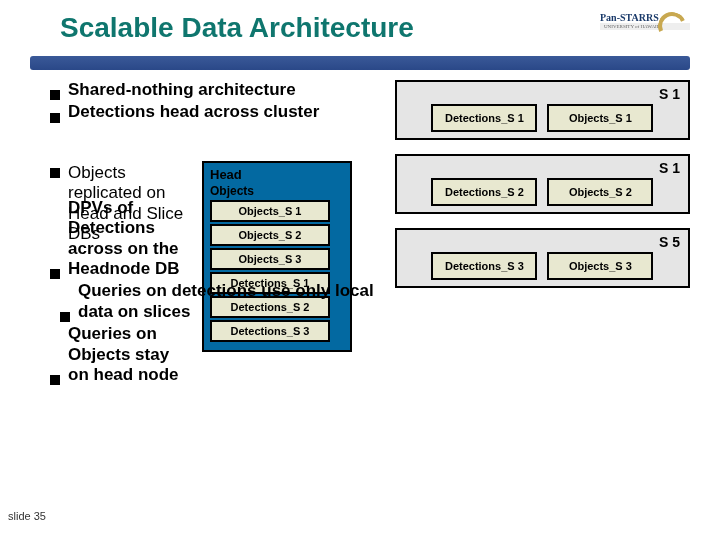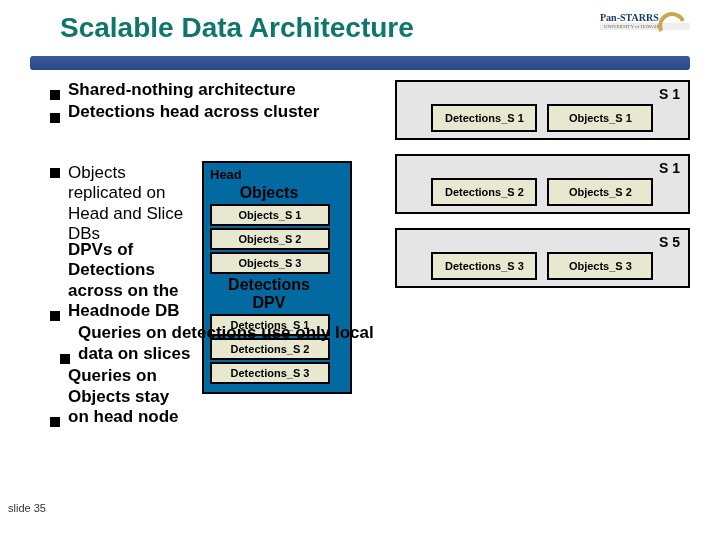--- a/index.html
+++ b/index.html
@@ -13,28 +13,28 @@
   .bluebar { margin: 4px 30px 0 30px; height: 14px; background: linear-gradient(to bottom, #3a5998, #2a4888); border-radius: 3px; }
   .content { display: flex; padding: 10px 30px 0 50px; gap: 20px; }
   .leftcol { flex: 1.1; }
   .bullet-row { display: flex; align-items: flex-end; margin-bottom: 2px; font-weight: bold; }
   .bullet-sq { display: inline-block; width: 10px; height: 10px; background: #000; margin-right: 8px; margin-top: 5px; flex-shrink: 0; }
   .btxt { font-size: 17px; line-height: 1.2; }
   .flex2col { display: flex; align-items: flex-start; margin-top: 40px; }
   .text-wrap { width: 130px; font-size: 17px; line-height: 1.2; }
   .head-diagram { border: 2px solid #000; background: #0369a1; margin-left: 4px; width: 150px; padding: 4px 22px 6px 6px; }
   .head-label { font-size: 13px; font-weight: bold; margin-bottom: 2px; }
-  .section-label { font-size: 16px; font-weight: bold; text-align: center; margin-top: 2px; }
+  .section-label { font-size: 12px; font-weight: bold; margin-top: 2px; }
   .table-box { border: 2px solid #000; background: #e8e8d0; font-size: 11px; font-weight: bold; text-align: center; padding: 3px 0; margin: 2px auto; width: 120px; }
   .rightcol { flex: 1; display: flex; flex-direction: column; gap: 14px; }
   .slice-box { border: 2px solid #000; background: #e5e5e5; padding: 6px 8px; position: relative; }
   .slice-label { position: absolute; top: 4px; right: 8px; font-size: 14px; font-weight: bold; }
   .slice-row { display: flex; gap: 10px; justify-content: center; margin-top: 16px; }
   .slice-tbl { border: 2px solid #000; background: #e8e8d0; font-size: 11px; font-weight: bold; text-align: center; padding: 6px 4px; width: 106px; }
-  .footer { position: absolute; bottom: 26px; left: 8px; font-size: 11px; color: #333; }
+  .footer { position: absolute; bottom: 18px; left: 8px; font-size: 11px; color: #333; }
 </style>
 </head>
 <body>
 
 <div class="header">
   <div class="title">Scalable Data Architecture</div>
   <div class="logo">
     <div class="logo-curve"></div>
     <div class="logo-text">Pan-STARRS</div>
     <div class="logo-sub">UNIVERSITY of HAWAII</div>
@@ -55,21 +55,20 @@
 
     <div class="flex2col">
       <span class="bullet-sq" style="margin-top:5px"></span>
       <div class="text-wrap">Objects replicated on Head and Slice DBs</div>
       <div class="head-diagram" style="margin-top:-2px">
         <div class="head-label">Head</div>
         <div class="section-label">Objects</div>
         <div class="table-box">Objects_S 1</div>
         <div class="table-box">Objects_S 2</div>
         <div class="table-box">Objects_S 3</div>
-        <div class="section-label">Detections DPV</div>
         <div class="table-box">Detections_S 1</div>
         <div class="table-box">Detections_S 2</div>
         <div class="table-box">Detections_S 3</div>
       </div>
     </div>
 
     <div class="bullet-row" style="margin-top:-154px; width:150px">
       <span class="bullet-sq"></span>
       <span class="btxt" style="width:120px">DPVs of Detections across on the Headnode DB</span>
     </div>

